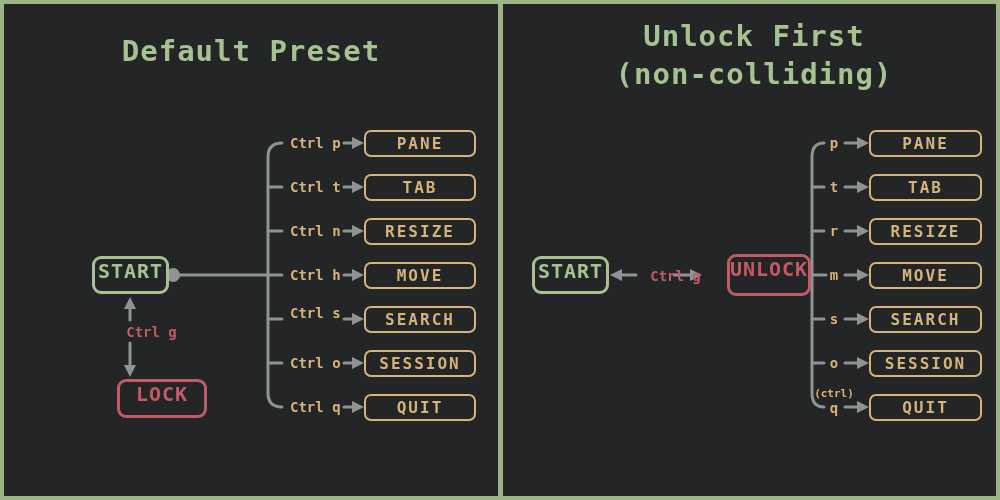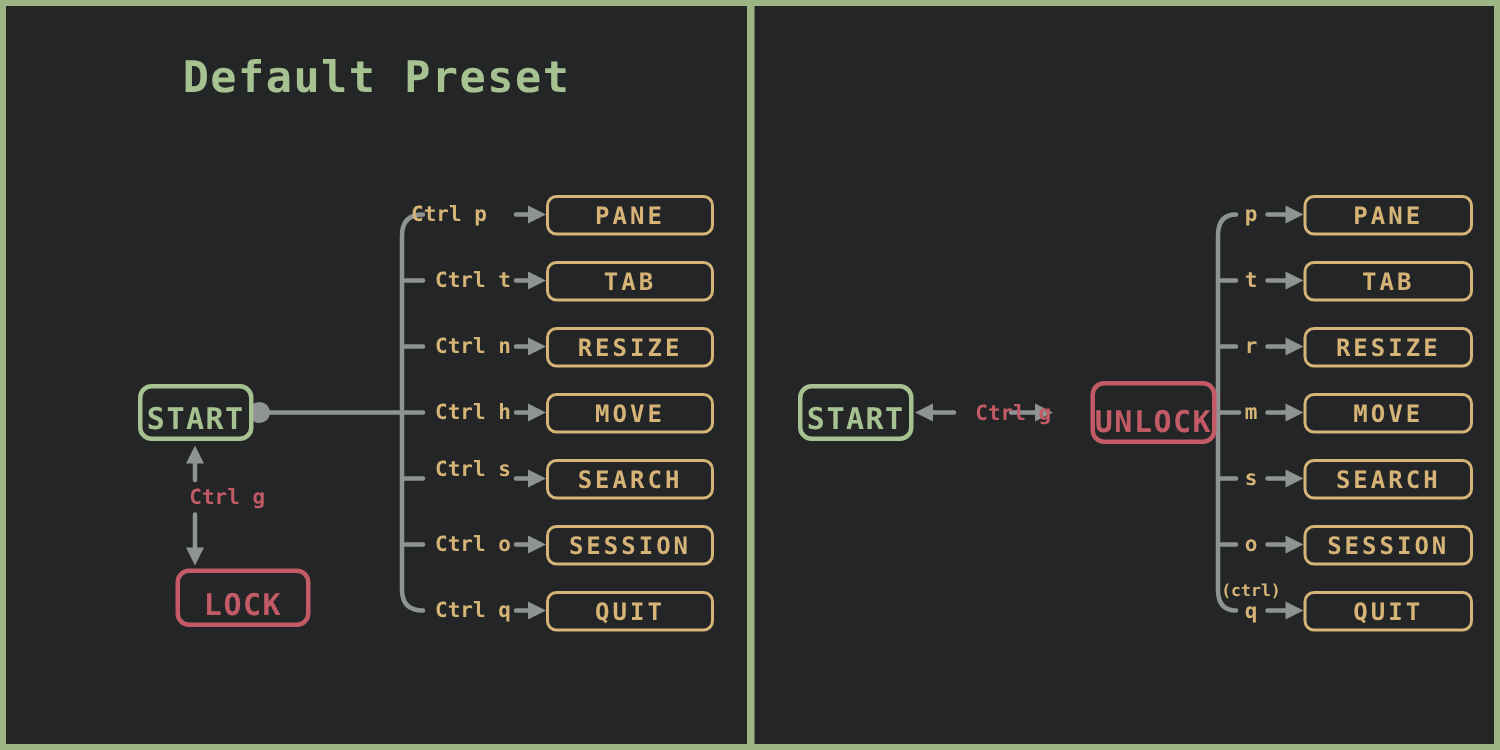--- a/index.html
+++ b/index.html
@@ -27,21 +27,21 @@
   .dot { fill: var(--gray, #909394); stroke: none; }
   .title {
     position: absolute; z-index: 1;
     font-weight: bold; font-size: 29px; line-height: 38px;
     color: var(--green, #a6c290);
     text-align: center;
     letter-spacing: 1px;
   }
   .node {
     position: absolute; z-index: 1;
-    display: flex; align-items: flex-end; justify-content: center;
+    display: flex; align-items: flex-start; justify-content: center;
     font-weight: bold; font-size: 20px; letter-spacing: 1px;
     border-radius: 9px;
     background: var(--bg, #232527);
   }
   .node.green { border: 3px solid var(--green, #a6c290); color: var(--green, #a6c290); }
   .node.red   { border: 3px solid var(--red, #c25b66);  color: var(--red, #c25b66); margin-left: 25px; }
   .keylabel {
     position: absolute; z-index: 1;
     font-weight: bold; font-size: 14px; line-height: 18px;
     color: var(--gold, #d6b376);
@@ -133,36 +133,40 @@
   <div class="node green" style="left:88px; top:252px; width:77px; height:38px;">
     <span>START</span>
   </div>
 
   <div class="edgelabel" style="left:78px; top:319px; width:96px;">Ctrl g</div>
 
   <div class="node red" style="left:88px; top:375px; width:90px; height:39px;">
     <span>LOCK</span>
   </div>
 
-  <div class="keylabel" style="left:270px; top:130px;">Ctrl p</div>
+  <div class="keylabel" style="left:286px; top:130px;">Ctrl p</div>
   <div class="keylabel" style="left:286px; top:174px;">Ctrl t</div>
   <div class="keylabel" style="left:286px; top:218px;">Ctrl n</div>
   <div class="keylabel" style="left:286px; top:262px;">Ctrl h</div>
   <div class="keylabel" style="left:286px; top:300px;">Ctrl s</div>
   <div class="keylabel" style="left:286px; top:350px;">Ctrl o</div>
   <div class="keylabel" style="left:286px; top:394px;">Ctrl q</div>
 
   <div class="box" style="left:360px; top:126px;">PANE</div>
   <div class="box" style="left:360px; top:170px;">TAB</div>
   <div class="box" style="left:360px; top:214px;">RESIZE</div>
   <div class="box" style="left:360px; top:258px;">MOVE</div>
   <div class="box" style="left:360px; top:302px;">SEARCH</div>
   <div class="box" style="left:360px; top:346px;">SESSION</div>
   <div class="box" style="left:360px; top:390px;">QUIT</div>
 
+  <div class="title" style="left:503px; top:13px; width:494px;">
+    <div>Unlock First</div>
+    <div>(non-colliding)</div>
+  </div>
 
   <div class="node green" style="left:528px; top:252px; width:77px; height:38px;">
     <span>START</span>
   </div>
 
   <div class="edgelabel" style="left:602px; top:263px; width:96px;">Ctrl g</div>
 
   <div class="node red" style="left:698px; top:250px; width:84px; height:42px;">
     <span>UNLOCK</span>
   </div>

